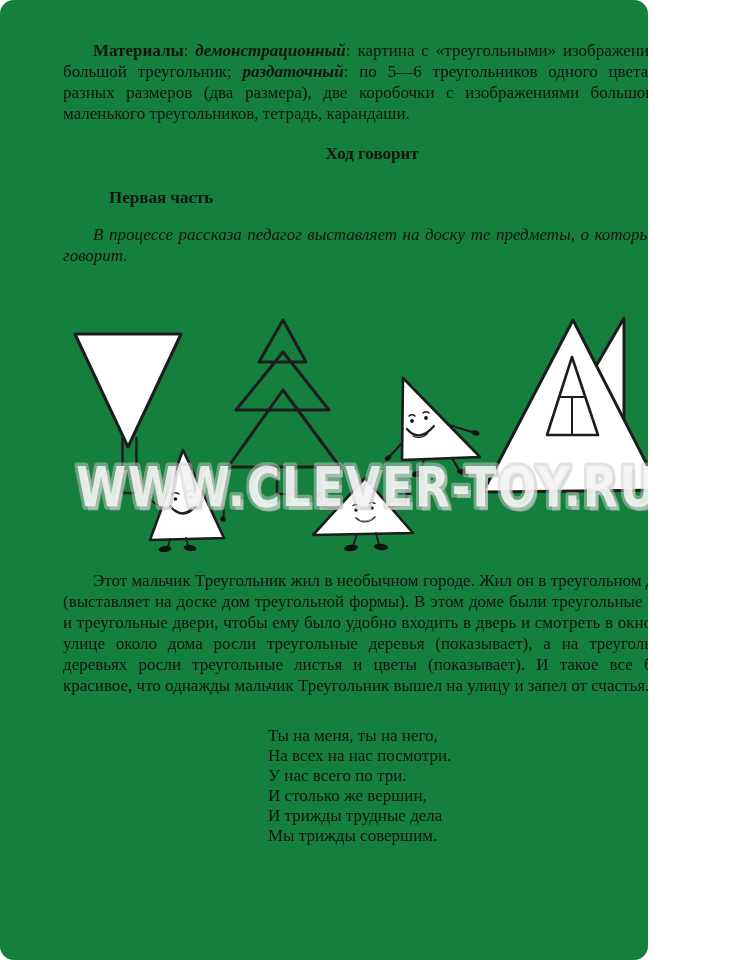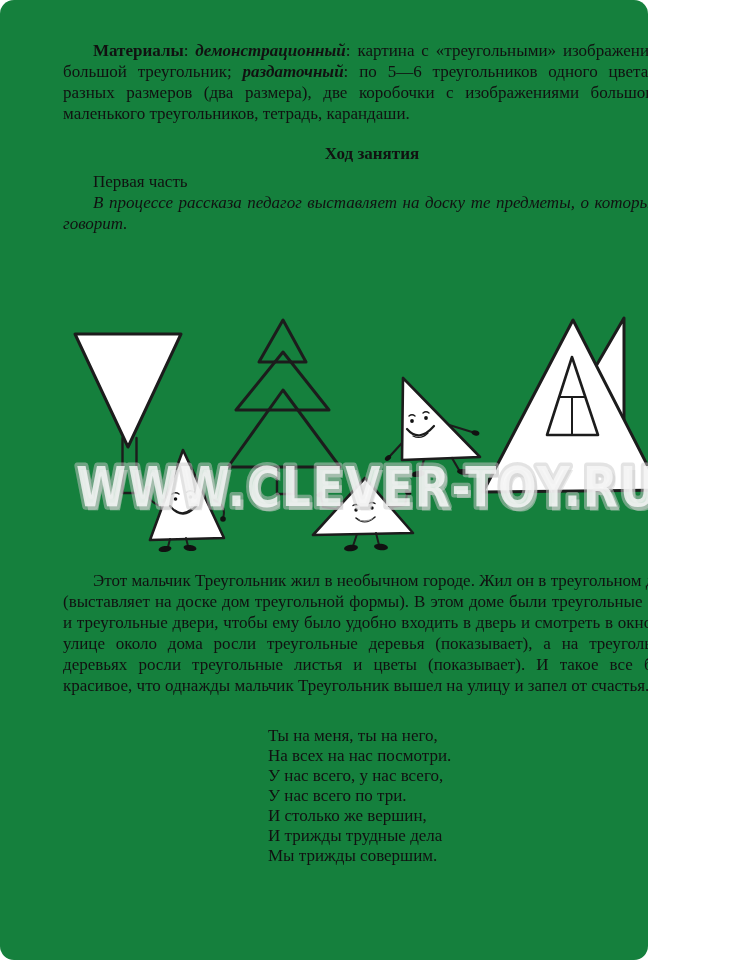--- a/index.html
+++ b/index.html
@@ -8,21 +8,21 @@
     color:#111; font-family:"Liberation Serif", serif;
     font-size:17px; line-height:21px; overflow:hidden;border-radius:14px;
   }
   .col { position:absolute; left:63px; width:618px; }
   .para { margin:0; text-align:justify; text-indent:30px; }
   .b  { font-weight:bold; }
   .bi { font-weight:bold; font-style:italic; }
   .i  { font-style:italic; }
   .heading { position:absolute; top:143px; left:63px; width:618px;
              text-align:center; font-weight:bold; margin:0; }
-  .subtitle { margin:0; text-indent:30px; font-weight:normal; }
+  .subtitle { margin:16px; text-indent:30px; font-weight:bold; }
   .illustration { position:absolute; top:310px; left:0; width:744px; height:250px; }
   .poem { position:absolute; top:726px; left:268px; line-height:20px; }
   .poem div { margin:0; }
   .page-num { position:absolute; top:865px; left:656px; font-size:14px; }
   svg .ln { stroke:#1c1c1c; fill:none; stroke-linecap:round; stroke-linejoin:round; }
   svg .shape { stroke:#1c1c1c; fill:#ffffff; stroke-linejoin:round; }
   svg .blob { fill:#111; stroke:none; }
   .wm-shadow { fill:#d9d9d9; opacity:0.55; }
   .wm-rim { fill:none; stroke:#c9c9c9; stroke-width:7; stroke-linejoin:round; opacity:0.5; }
   .wm-fill { fill:#f7f7f7; opacity:0.85; }
@@ -30,21 +30,21 @@
 </style>
 </head>
 <body>
 
 <div class="sheet">
 
   <p class="para col" style="top:40px;">
     <span class="b">Материалы</span><span>: </span><span class="bi">демонстрационный</span><span>: картина с «треугольными» изображениями, большой треугольник; </span><span class="bi">раздаточный</span><span>: по 5—6 треугольников одного цвета, но разных размеров (два размера), две коробочки с изображениями большого и маленького треугольников, тетрадь, карандаши.</span>
   </p>
 
-  <p class="heading">Ход занятия</p>
+  <p class="heading">Ход говорит</p>
 
   <div class="col" style="top:171px; position:absolute;">
     <p class="subtitle">Первая часть</p>
     <p class="para i">В процессе рассказа педагог выставляет на доску те предметы, о которых он говорит.</p>
   </div>
 
   <svg class="illustration" viewBox="0 0 744 250">
 
     <g>
       <polygon class="shape" stroke-width="3" points="75,24 181,24 128,137"></polygon>
@@ -118,21 +118,20 @@
       <text class="wm-rim" x="76" y="196" textLength="582" lengthAdjust="spacingAndGlyphs">WWW.CLEVER-TOY.RU</text>
       <text class="wm-fill" x="76" y="196" textLength="582" lengthAdjust="spacingAndGlyphs">WWW.CLEVER-TOY.RU</text>
     </g>
   </svg>
 
   <p class="para col" style="top:570px;">Этот мальчик Треугольник жил в необычном городе. Жил он в треугольном доме (выставляет на доске дом треугольной формы). В этом доме были треугольные окна и треугольные двери, чтобы ему было удобно входить в дверь и смотреть в окно. На улице около дома росли треугольные деревья (показывает), а на треугольных деревьях росли треугольные листья и цветы (показывает). И такое все было красивое, что однажды мальчик Треугольник вышел на улицу и запел от счастья.</p>
 
   <div class="poem">
     <div>Ты на меня, ты на него,</div>
     <div>На всех на нас посмотри.</div>
-    <div>У нас всего, у нас всего,</div>
     <div>У нас всего по три.</div>
     <div>И столько же вершин,</div>
     <div>И трижды трудные дела</div>
     <div>Мы трижды совершим.</div>
   </div>
 
   <div class="page-num">19</div>
 
 </div>
 

